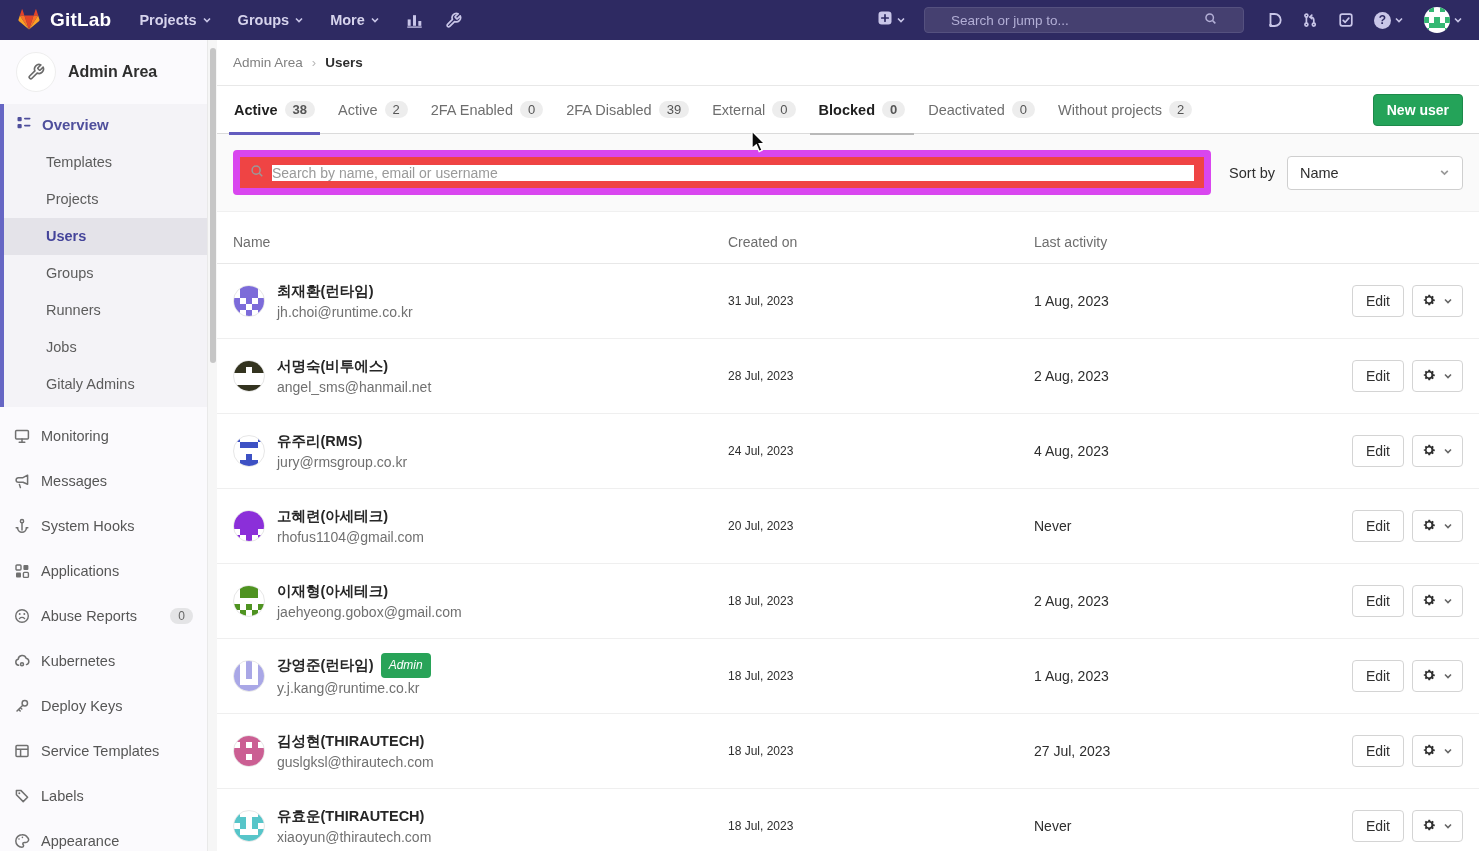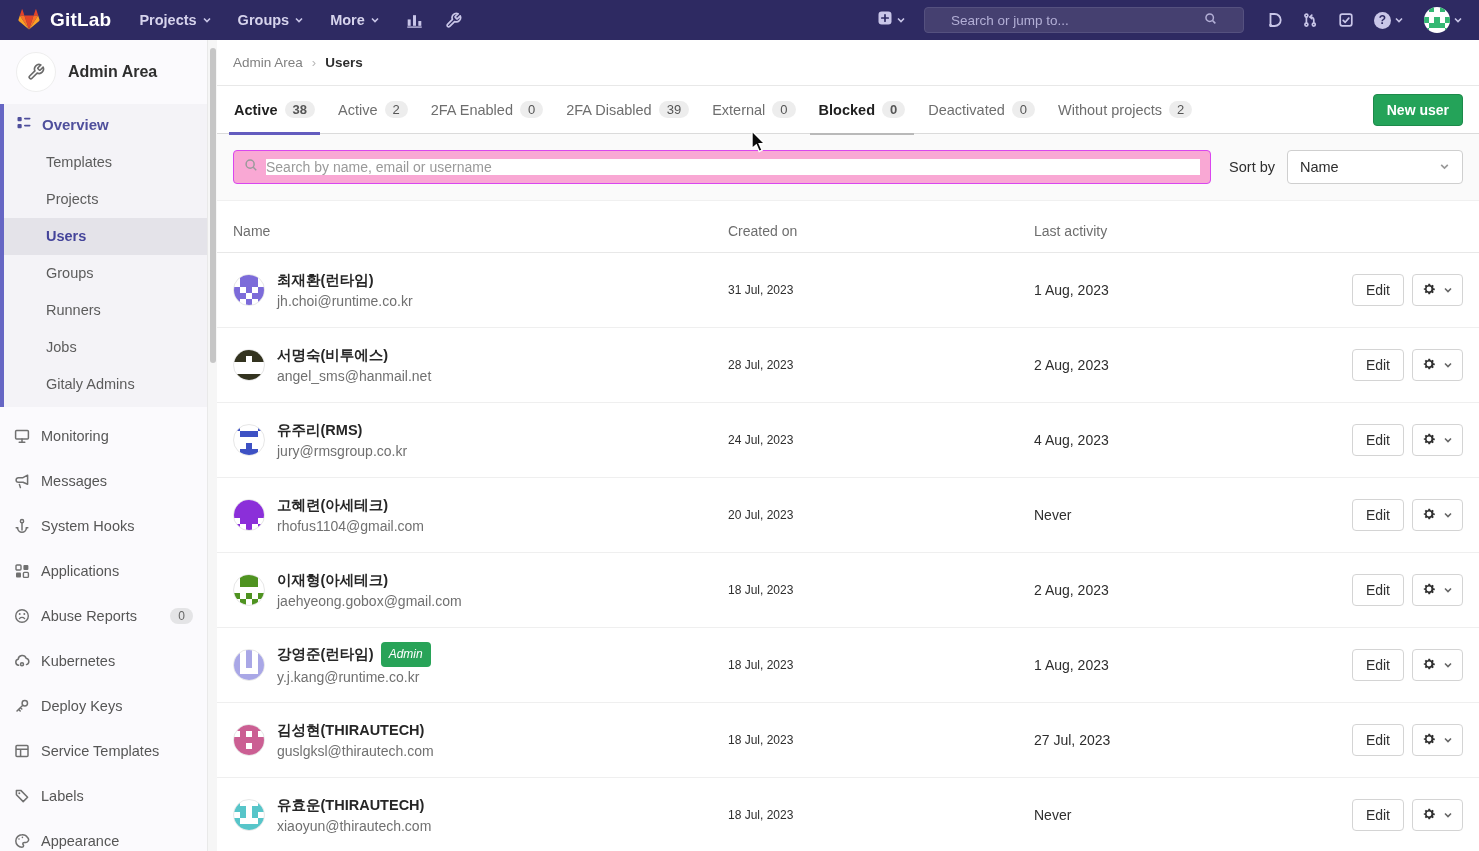--- a/index.html
+++ b/index.html
@@ -53,21 +53,21 @@
   .tabs-bar { height:48px; display:flex; align-items:center; padding:0 16px; border-bottom:1px solid #dbdbdb; position:relative; }
   .tab { display:flex; align-items:center; gap:7px; font-size:14.5px; color:#6e6e6e; margin-right:21px; height:48px; position:relative; cursor:pointer; padding:0 1px; }
   .tab .count { background:#ededed; color:#555; border-radius:10px; padding:1px 8px; font-size:13px; }
   .tab.active { color:#1f1f1f; font-weight:bold; }
   .tab.active::after { content:""; position:absolute; left:-4px; right:-4px; bottom:-1px; height:3px; background:#635cbf; }
   .tab.hovered { color:#1f1f1f; font-weight:bold; }
   .tab.hovered::after { content:""; position:absolute; left:-8px; right:-8px; bottom:-1px; height:2px; background:#b9b9b9; }
   .btn-new-user { margin-left:auto; background:#24a359; border:1px solid #1d8a4b; color:#fff; font-size:14px; font-weight:bold; border-radius:4px; height:32px; padding:0 13px; cursor:pointer; font-family:inherit; }
 
   .filter-row { background:#fafafa; border-bottom:1px solid #f0f0f0; padding:16px; display:flex; align-items:center; gap:12px; }
-  .search-box { flex:1; height:34px; background:#f9a8d4; border:1px solid #d946ef; border-radius:4px; display:flex; align-items:center; padding:0 10px; gap:8px; }
+  .search-box { flex:1; height:45px; background:#ef4444; border:7px solid #d946ef; border-radius:4px; display:flex; align-items:center; padding:0 10px; gap:8px; }
   .search-box .mag { color:#9a9a9a; }
   .search-box input { flex:1; border:none; outline:none; font-size:14px; font-family:inherit; color:#333; }
   .search-box input::placeholder { color:#9a9a9a; }
   .sort-label { font-weight:normal; font-size:14.5px; color:#2e2e2e; margin-left:6px; }
   .sort-dd { width:176px; height:34px; background:#fff; border:1px solid #cfcfcf; border-radius:4px; display:flex; align-items:center; padding:0 12px; font-size:14.5px; color:#2e2e2e; cursor:pointer; }
   .sort-dd .dd-chev { margin-left:auto; color:#999; }
 
   .utable { padding:0; }
   .thead { display:flex; align-items:center; height:44px; padding:0 16px; color:#6e6e6e; font-size:14px; border-bottom:1px solid #e8e8e8; margin-top:8px; }
   .col-name { flex:1 1 auto; min-width:0; }

